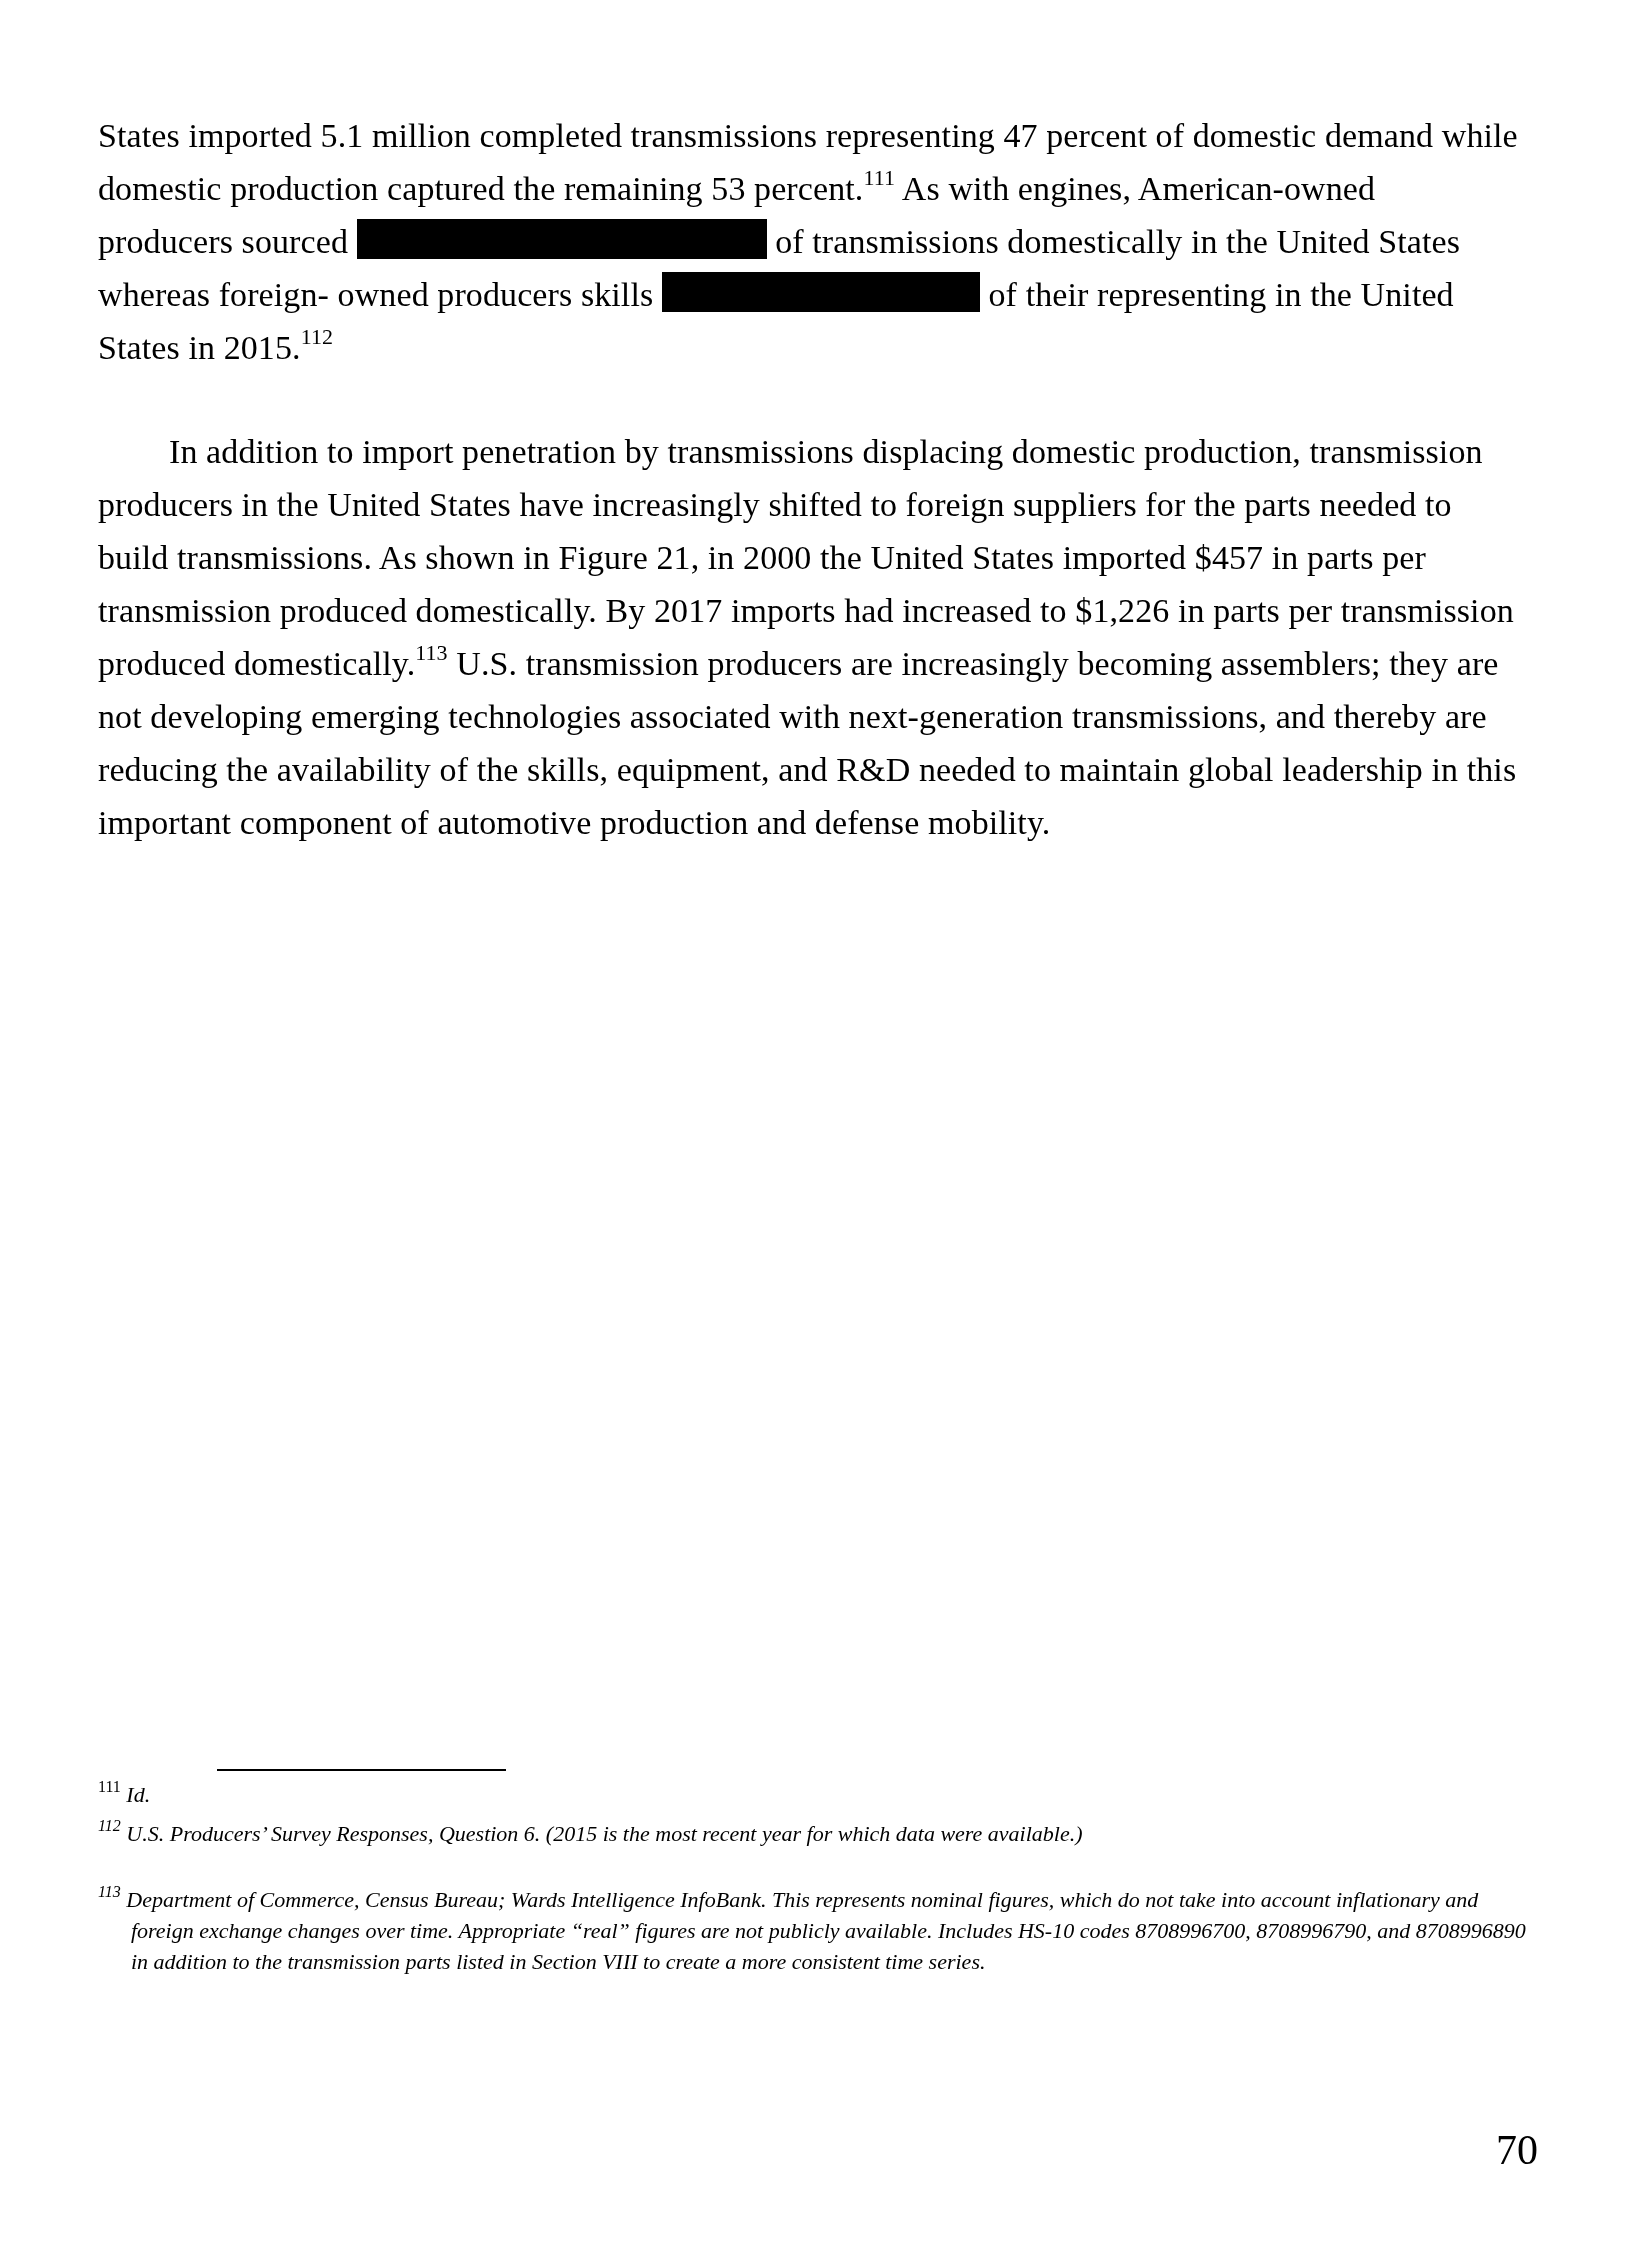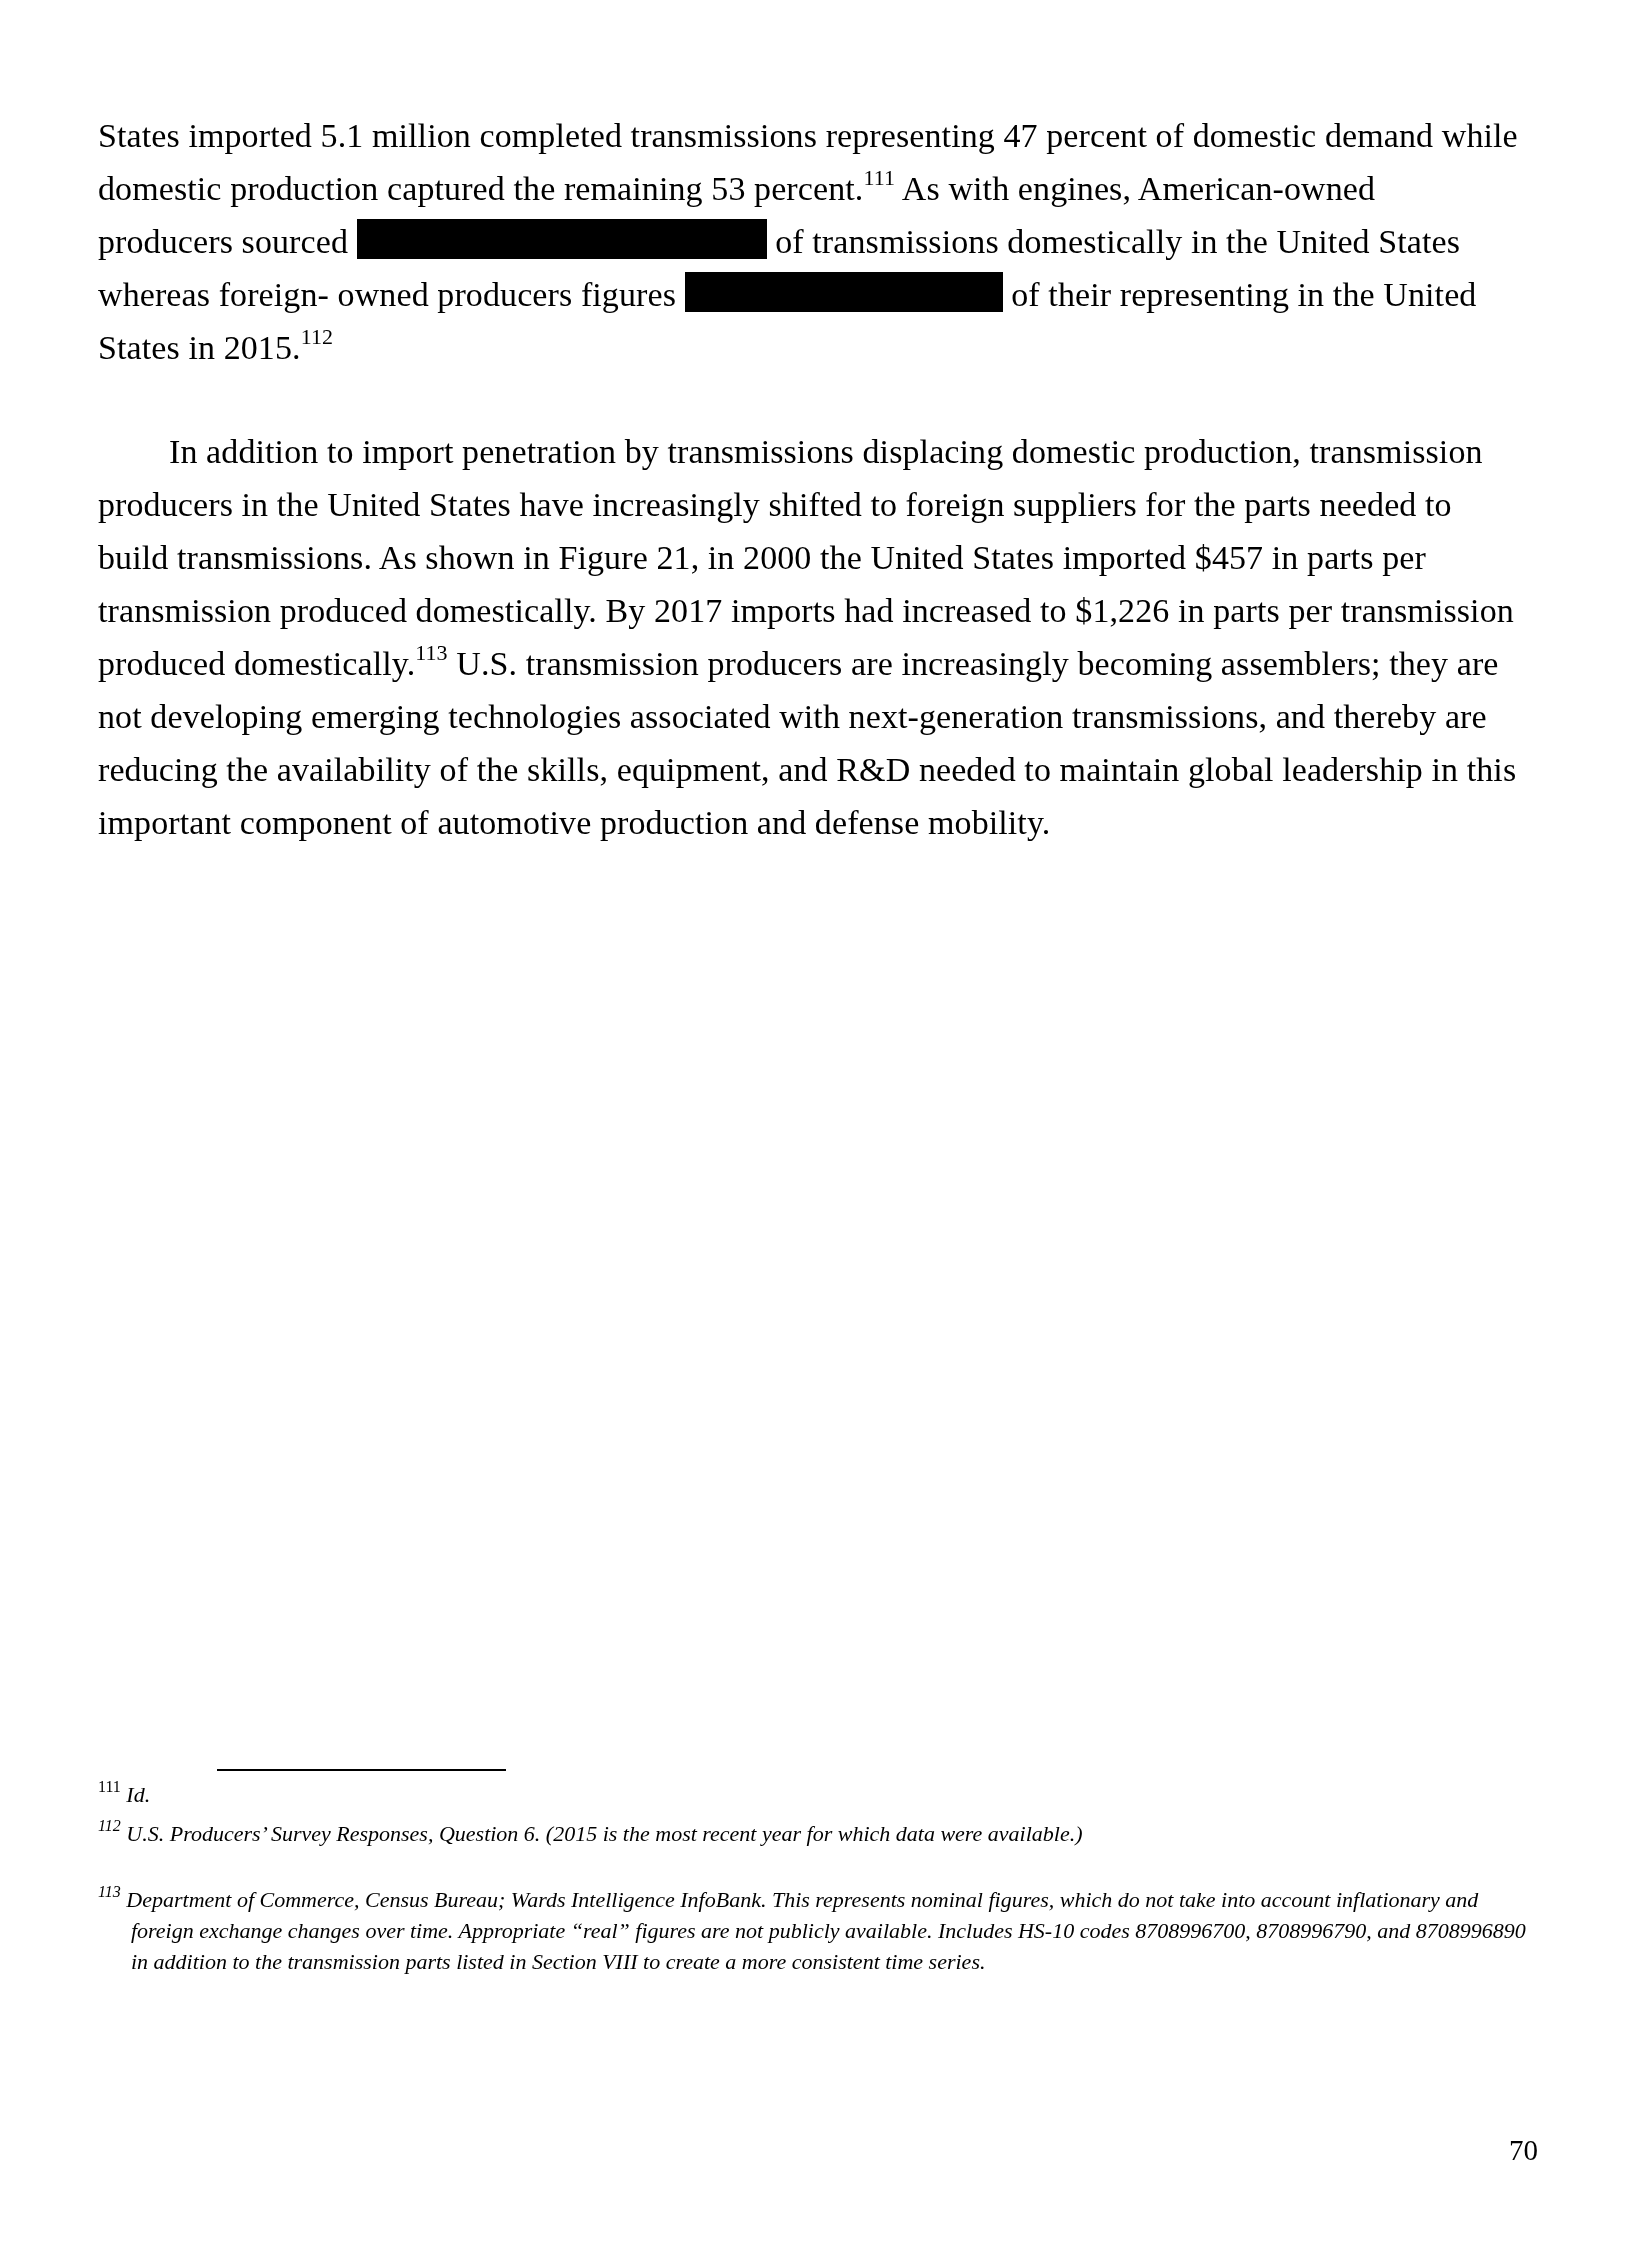--- a/index.html
+++ b/index.html
@@ -97,35 +97,35 @@
     margin-top: 35px;
   }
 
   
   .page-number {
     position: absolute;
     left: 0;
     top: 2130px;
     width: 1538px;
     text-align: right;
-    font-size: 29px;
+    font-size: 42px;
     line-height: 40px;
   }
 </style>
 </head>
 <body>
 
 <div class="page">
 
   <div class="content">
 
     <p class="body-par"><span>States imported 5.1 million completed transmissions representing 47 percent of</span>
       <span>domestic demand while domestic production captured the remaining 53 percent.</span><sup class="fn">111</sup>
       <span>As with engines, American-owned producers sourced </span><span class="redact r1"></span><span class="redact r2"></span><span> of transmissions domestically in the United States whereas foreign-</span>
-      <span>owned producers figures </span><span class="redact r3"></span><span> of their representing in</span>
+      <span>owned producers skills </span><span class="redact r3"></span><span> of their representing in</span>
       <span>the United States in 2015.</span><sup class="fn">112</sup></p>
 
     <div class="par-gap"></div>
 
     <p class="body-par"><span class="indent"></span><span>In addition to import penetration by transmissions displacing domestic production, transmission producers in the United States have increasingly shifted to foreign suppliers for the parts needed to build transmissions.  As shown in Figure 21, in 2000 the United States imported $457 in parts per transmission produced domestically. By 2017 imports had increased to $1,226 in parts per transmission produced domestically.</span><sup class="fn">113</sup><span>  U.S. transmission producers are increasingly becoming assemblers; they are not developing emerging technologies associated with next-generation transmissions, and thereby are reducing the availability of the skills, equipment, and R&amp;D needed to maintain global leadership in this important component of automotive production and defense mobility.</span></p>
 
   </div>
 
   <div class="footnote-zone">
 

